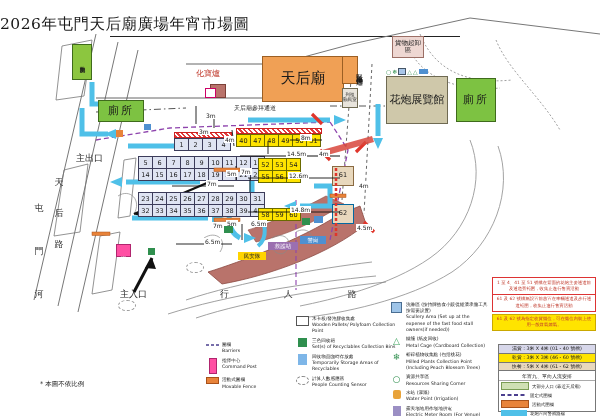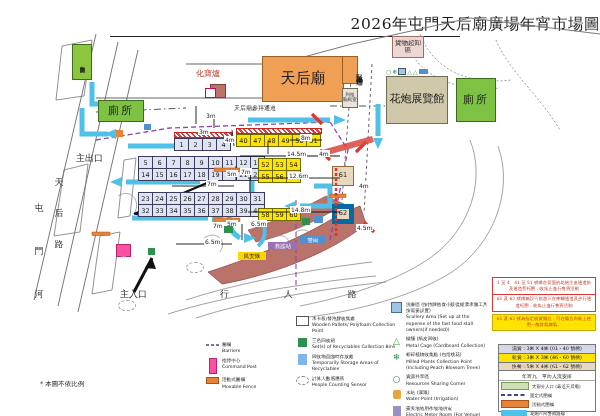--- a/index.html
+++ b/index.html
@@ -1,33 +1,33 @@
 <!DOCTYPE html>
 <html><head>
 <meta charset="utf-8">
 <style>
   html,body{margin:0;padding:0;background:#ffffff;}
   body{width:600px;height:416px;position:relative;overflow:hidden;
        font-family:"DejaVu Sans","Liberation Sans",sans-serif;color:#1a1a1a;}
   #map{position:absolute;left:0;top:0;width:600px;height:416px;}
   .abs{position:absolute;}
   
-  .title{left:0;top:14px;width:600px;text-align:right;font-size:15.5px;
+  .title{left:0;top:14px;width:600px;text-align:left;font-size:15.5px;
          font-family:"DejaVu Serif","Liberation Serif",serif;letter-spacing:.5px;}
   .title-rule{left:110px;top:36px;width:350px;height:1px;background:#222;}
   
   .bldg{border:1px solid #5b5b5b;display:flex;align-items:center;justify-content:center;
         text-align:center;line-height:1.15;box-sizing:border-box;}
   .b-temple{background:#f0a055;border-color:#9c5f23;font-size:15px;
             font-family:"DejaVu Serif","Liberation Serif",serif;}
   .b-green{background:#7dc242;border-color:#3f6b1c;font-size:11px;
            font-family:"DejaVu Serif","Liberation Serif",serif;letter-spacing:2px;}
   .b-green-s{background:#8cc63f;border-color:#3f6b1c;font-size:5.5px;line-height:1.05;}
   .b-beige{background:#cfc8aa;border-color:#6f6a52;font-size:11px;
-           font-family:Liberation Mono, monospace;}
+           font-family:Liberation Sans, sans-serif;}
   .b-pink{background:#eed7d2;border-color:#9c6f66;font-size:6.5px;line-height:1.15;}
   .b-grey{background:#e8e4dc;border-color:#6f6a52;font-size:4.5px;line-height:1.1;}
   .b-brick{background:#b9736b;border:1px solid #7c4038;}
   
   .stalls{border-collapse:collapse;}
   .stalls td{border:1px solid #3c3c5a;width:13px;height:11px;text-align:center;
              font-size:6.5px;padding:0;font-family:"DejaVu Sans",sans-serif;}
   .st-blue td{background:#dfe4f2;}
   .st-yellow td{background:#ffe400;border-color:#6a6a00;}
   
@@ -304,21 +304,21 @@
           <tr>
       <td>58</td>
       <td>59</td>
       <td>60</td>
     </tr>
         </tbody>
       </table>
   </div>
 
   <div class="abs bldg" style="left:332px;top:166px;width:22px;height:20px;background:#e8d8bd;border:1px solid #8a6a42;font-size:6.5px;">61</div>
-  <div class="abs bldg" style="left:332px;top:204px;width:22px;height:20px;background:#e8d8bd;border:5px solid #0369a1;font-size:6.5px;">62</div>
+  <div class="abs bldg" style="left:332px;top:204px;width:22px;height:20px;background:#e8d8bd;border:1px solid #0369a1;font-size:6.5px;">62</div>
 
   <svg class="abs" style="left:0;top:0;" width="600" height="416">
     <g stroke="#111" stroke-width=".9" fill="none">
       <path d="M236,166 L236,180"></path>
         <path d="M196,106 L196,124"></path>
       <path d="M214,112 L214,128"></path>
       <path d="M268,142 L268,154"></path>
         <path d="M242,224 L242,240"></path>
       <path d="M250,178 L250,192"></path>
       <path d="M240,156 L340,156" stroke-width="1"></path>

